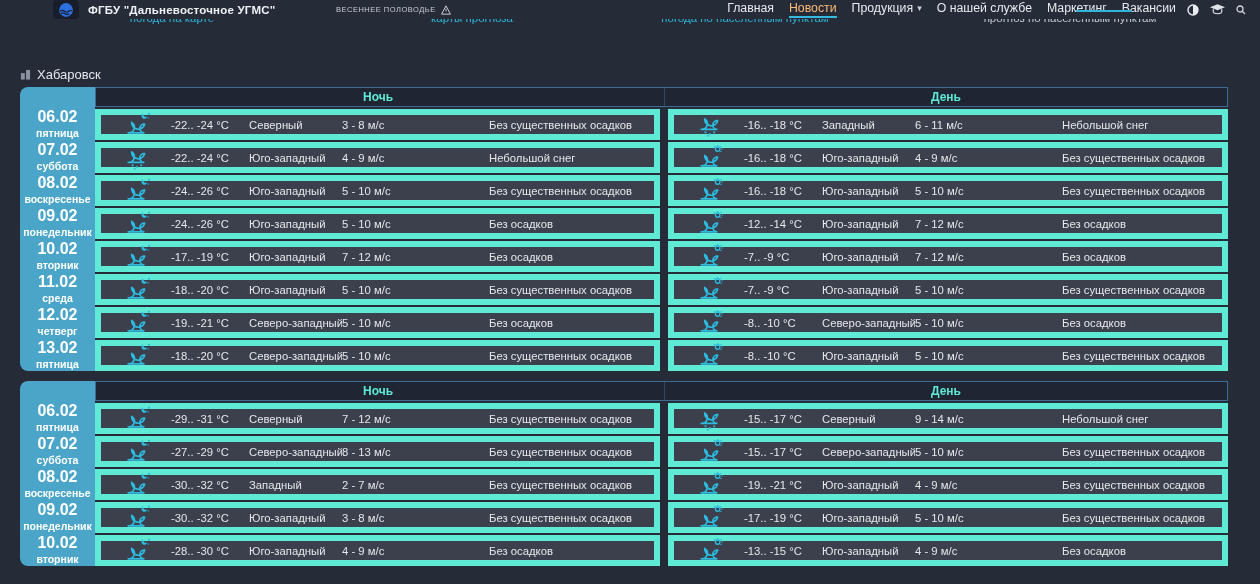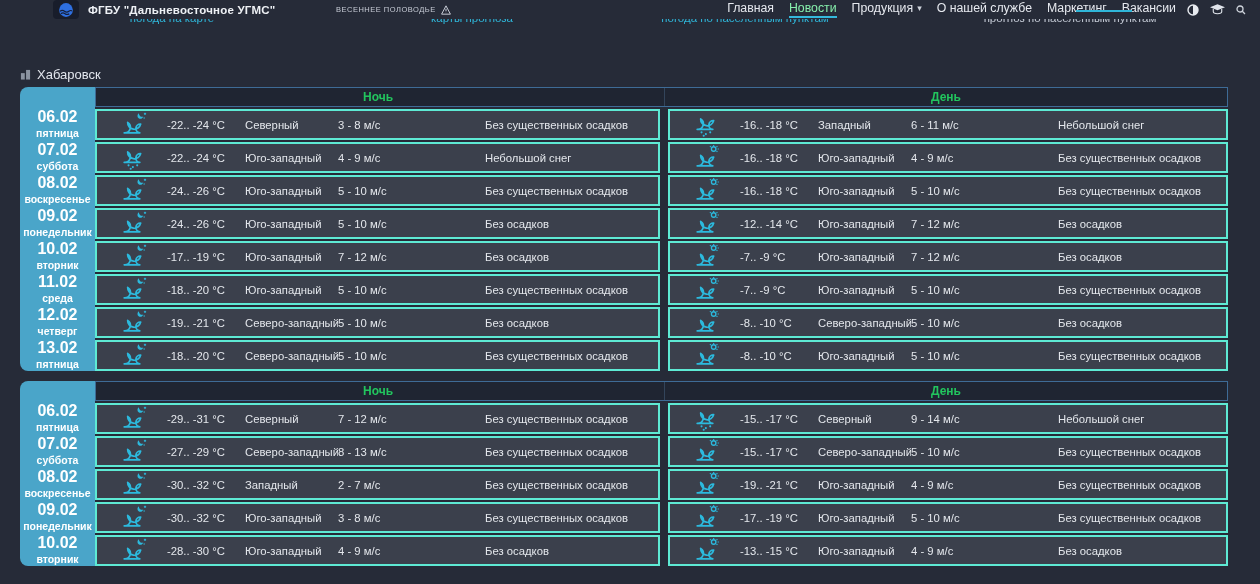--- a/index.html
+++ b/index.html
@@ -9,21 +9,21 @@
   
   .topbar{position:absolute;top:0;left:0;right:0;height:19px;background:#262b38;z-index:5;
           display:flex;align-items:center;padding:0 14px 0 53px;box-sizing:border-box;}
   .logo-tile{width:26px;height:19px;background:#181d2b;border-radius:4px;display:flex;
              align-items:center;justify-content:center;flex:0 0 auto;}
   .brand{font-size:11.5px;font-weight:bold;color:#eef1f5;margin-left:9px;white-space:nowrap;letter-spacing:.2px;}
   .notice{position:absolute;left:336px;top:0;height:19px;display:flex;align-items:center;gap:5px;
           font-size:7.5px;letter-spacing:.5px;color:#c7ccd6;text-transform:uppercase;white-space:nowrap;}
   .menu{margin-left:auto;display:flex;align-items:center;gap:15px;font-size:12.3px;color:#e6e9ef;white-space:nowrap;}
   .menu-item{cursor:pointer;display:inline-flex;align-items:center;gap:4px;padding-bottom:1px;border-bottom:2px solid transparent;}
-  .menu-item.active{color:#86efac;border-bottom-color:#35b9dc;}
+  .menu-item.active{color:#fdba74;border-bottom-color:#35b9dc;}
   .caret{font-size:9px;color:#cfd4dc;}
   .hicon{margin-left:11px;display:flex;align-items:center;cursor:pointer;}
 
   
   .subnav{position:absolute;left:0;right:0;top:8px;height:22px;z-index:2;}
   .subnav-link{position:absolute;top:0;transform:translateX(-50%);line-height:20px;font-size:11.5px;
                color:#2fb6d9;white-space:nowrap;cursor:pointer;}
   .subnav-link:nth-of-type(1){left:172px;}
   .subnav-link:nth-of-type(2){left:472px;}
   .subnav-link:nth-of-type(3){left:745px;}
@@ -39,26 +39,26 @@
   .w-table{display:flex;}
   .date-col{flex:0 0 75px;width:75px;background:#4aa5c9;border-radius:8px 0 0 8px;box-sizing:border-box;}
   .date-spacer{height:20px;}
   .date-cell{height:33px;display:flex;flex-direction:column;align-items:center;justify-content:center;
              color:#ffffff;font-weight:bold;line-height:1.15;}
   .date-cell .d1{font-size:16px;}
   .date-cell .d2{font-size:10.5px;}
   .content{flex:1;min-width:0;}
   .band{position:relative;height:18px;background:#1f2532;border:1px solid #3e6b96;}
   .band span.hdr{position:absolute;top:0;line-height:18px;transform:translateX(-50%);
-             font-size:12px;font-weight:bold;color:#22c55e;}
+             font-size:12px;font-weight:bold;color:#5eead4;}
   .band .bn{left:282px;}
   .band .bd{left:850px;}
   .bdiv{position:absolute;left:568px;top:0;bottom:0;width:1px;background:rgba(90,130,170,.35);}
   .w-row{display:flex;gap:8px;margin-top:2px;}
-  .half{flex:0 0 565px;width:565px;box-sizing:border-box;height:31px;background:#3b404c;border:2px solid #5eead4;
+  .half{flex:0 0 565px;width:565px;box-sizing:border-box;height:31px;background:#3b404c;border:6px solid #5eead4;
         display:grid;grid-template-columns:70px 78px 93px 147px 1fr;align-items:center;}
   .half.day{flex:1 1 auto;width:auto;}
   .half>span{font-size:11.3px;color:#e4e7ec;white-space:nowrap;overflow:hidden;}
   .c-icon{display:flex;align-items:center;justify-content:center;}
 </style>
 </head>
 <body>
 
 <div class="page">
 

